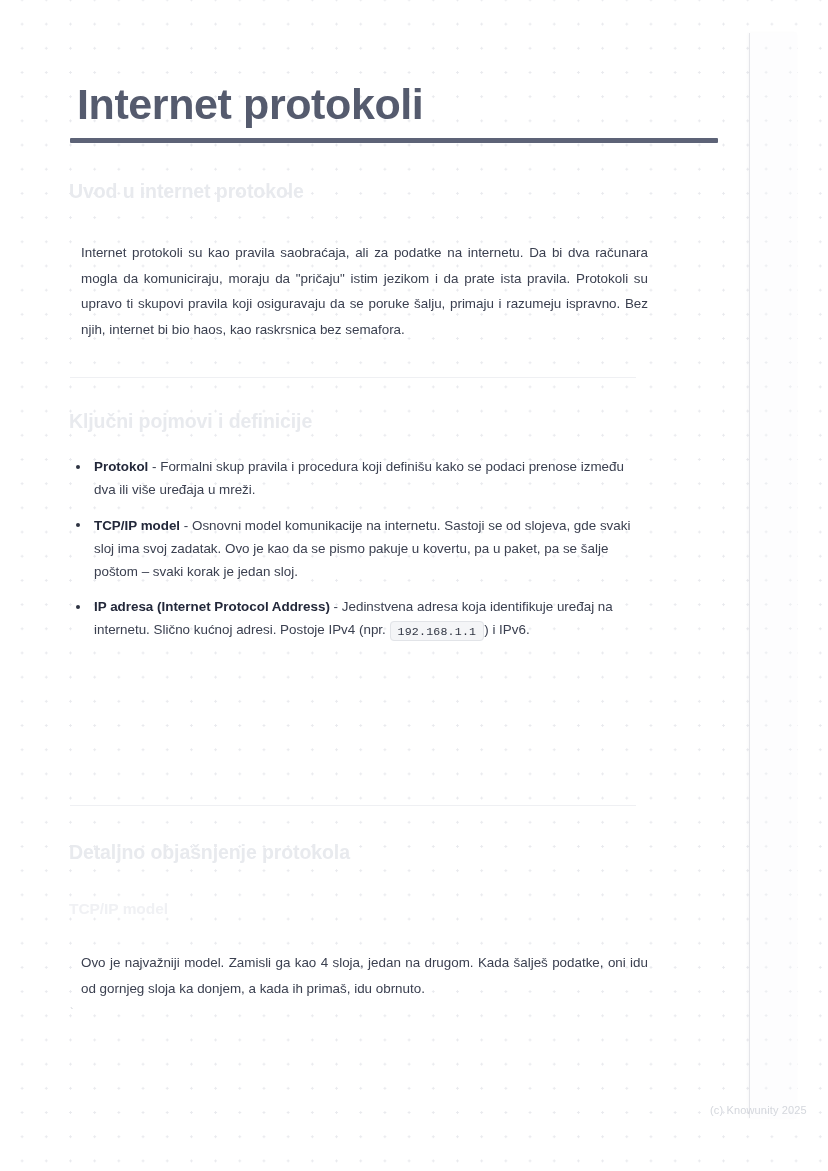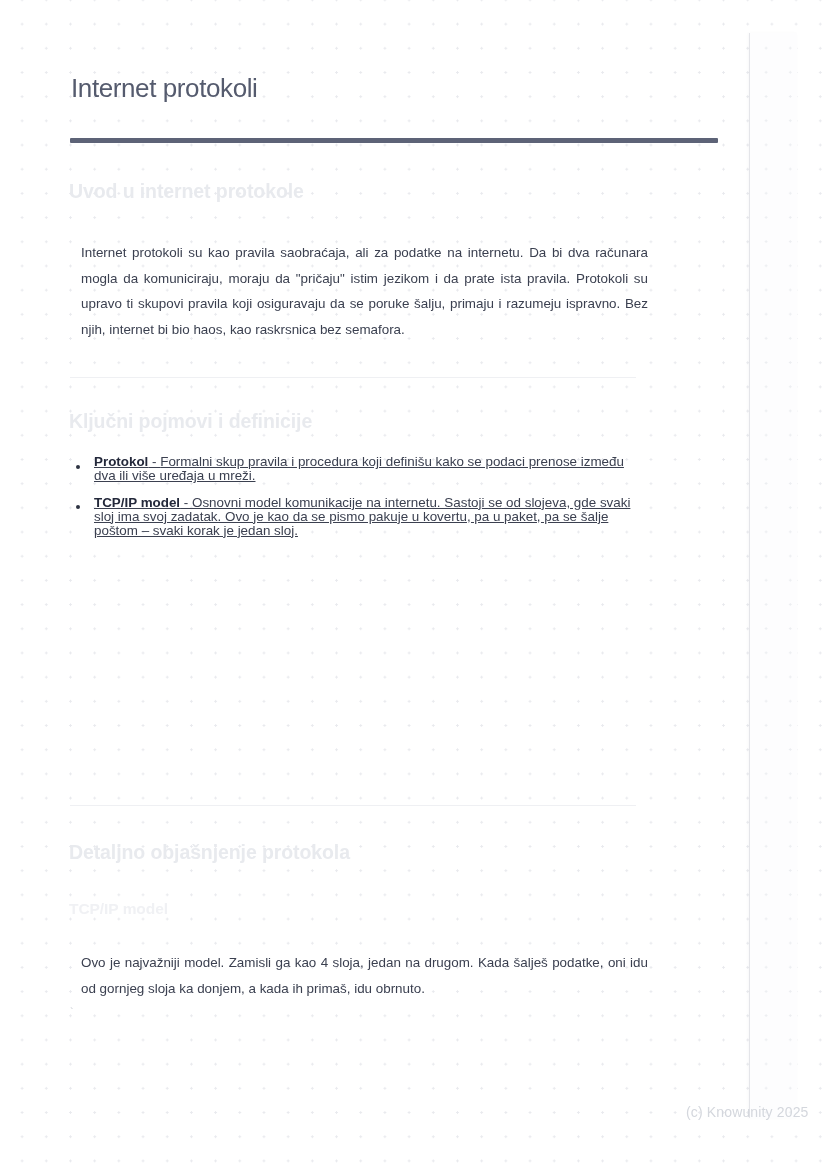--- a/index.html
+++ b/index.html
@@ -51,26 +51,26 @@
     position: relative;
     z-index: 5;
     padding: 0;
   }
 
   
   .doc-title {
     position: absolute;
     left: 69px;
     top: 72px;
-    font-size: 26px;
-    font-weight: 400;
+    font-size: 43px;
+    font-weight: 700;
     letter-spacing: -0.4px;
     color: #555b6e;
     line-height: 1.12;
-    margin: 2px;
+    margin: 8px;
   }
   .title-rule {
     position: absolute;
     left: 70px;
     top: 138px;
     width: 648px;
     height: 4.5px;
     background: #5d6377;
     border-radius: 1px;
   }
@@ -126,23 +126,22 @@
     width: 570px;
     margin: 0;
     padding: 0;
     list-style: none;
   }
   .bullet-item {
     position: relative;
     padding-left: 25px;
     margin-bottom: 12.5px;
     font-size: 13.4px;
-    line-height: 14px;
+    line-height: 23px;
     color: #3b4050;
-    text-decoration: underline;
   }
   .bullet-item:last-child { margin-bottom: 0; }
   .bullet-dot {
     position: absolute;
     left: 7px;
     top: 9.5px;
     width: 4.4px;
     height: 4.4px;
     border-radius: 50%;
     background: #2e3342;
@@ -172,22 +171,22 @@
     top: 1007px;
     font-size: 11px;
     color: #c9ccd3;
     line-height: 1;
   }
 
   
   .footer-watermark {
     position: absolute;
     top: 1104px;
-    left: 686px;
-    font-size: 14px;
+    left: 710px;
+    font-size: 11px;
     color: #d4d7dd;
     letter-spacing: 0.15px;
     white-space: nowrap;
     z-index: 6;
   }
 </style>
 </head>
 <body>
 
 <div class="page">
@@ -215,20 +214,24 @@
         <span class="bullet-dot"></span>
         <span class="term">Protokol</span><span class="dash"> - </span><span>Formalni skup pravila i procedura koji definišu kako se podaci prenose između dva ili više uređaja u mreži.</span>
       </li>
 
       <li class="bullet-item">
         <span class="bullet-dot"></span>
         <span class="term">TCP/IP model</span><span class="dash"> - </span><span>Osnovni model komunikacije na internetu. Sastoji se od slojeva, gde svaki sloj ima svoj zadatak. Ovo je kao da se pismo pakuje u kovertu, pa u paket, pa se šalje poštom – svaki korak je jedan sloj.</span>
       </li>
 
 
+      <li class="bullet-item">
+        <span class="bullet-dot"></span>
+        <span class="term">IP adresa (Internet Protocol Address)</span><span class="dash"> - </span><span>Jedinstvena adresa koja identifikuje uređaj na internetu. Slično kućnoj adresi. Postoje IPv4 (npr. </span><code class="ip-chip">192.168.1.1</code><span>) i IPv6.</span>
+      </li>
 
 
     </ul>
 
     <div class="divider" style="top:805px;"></div>
 
     <h2 class="section-heading" style="top:841px;">Detaljno objašnjenje protokola</h2>
 
     <h3 class="sub-heading" style="top:900px;">TCP/IP model</h3>
 

